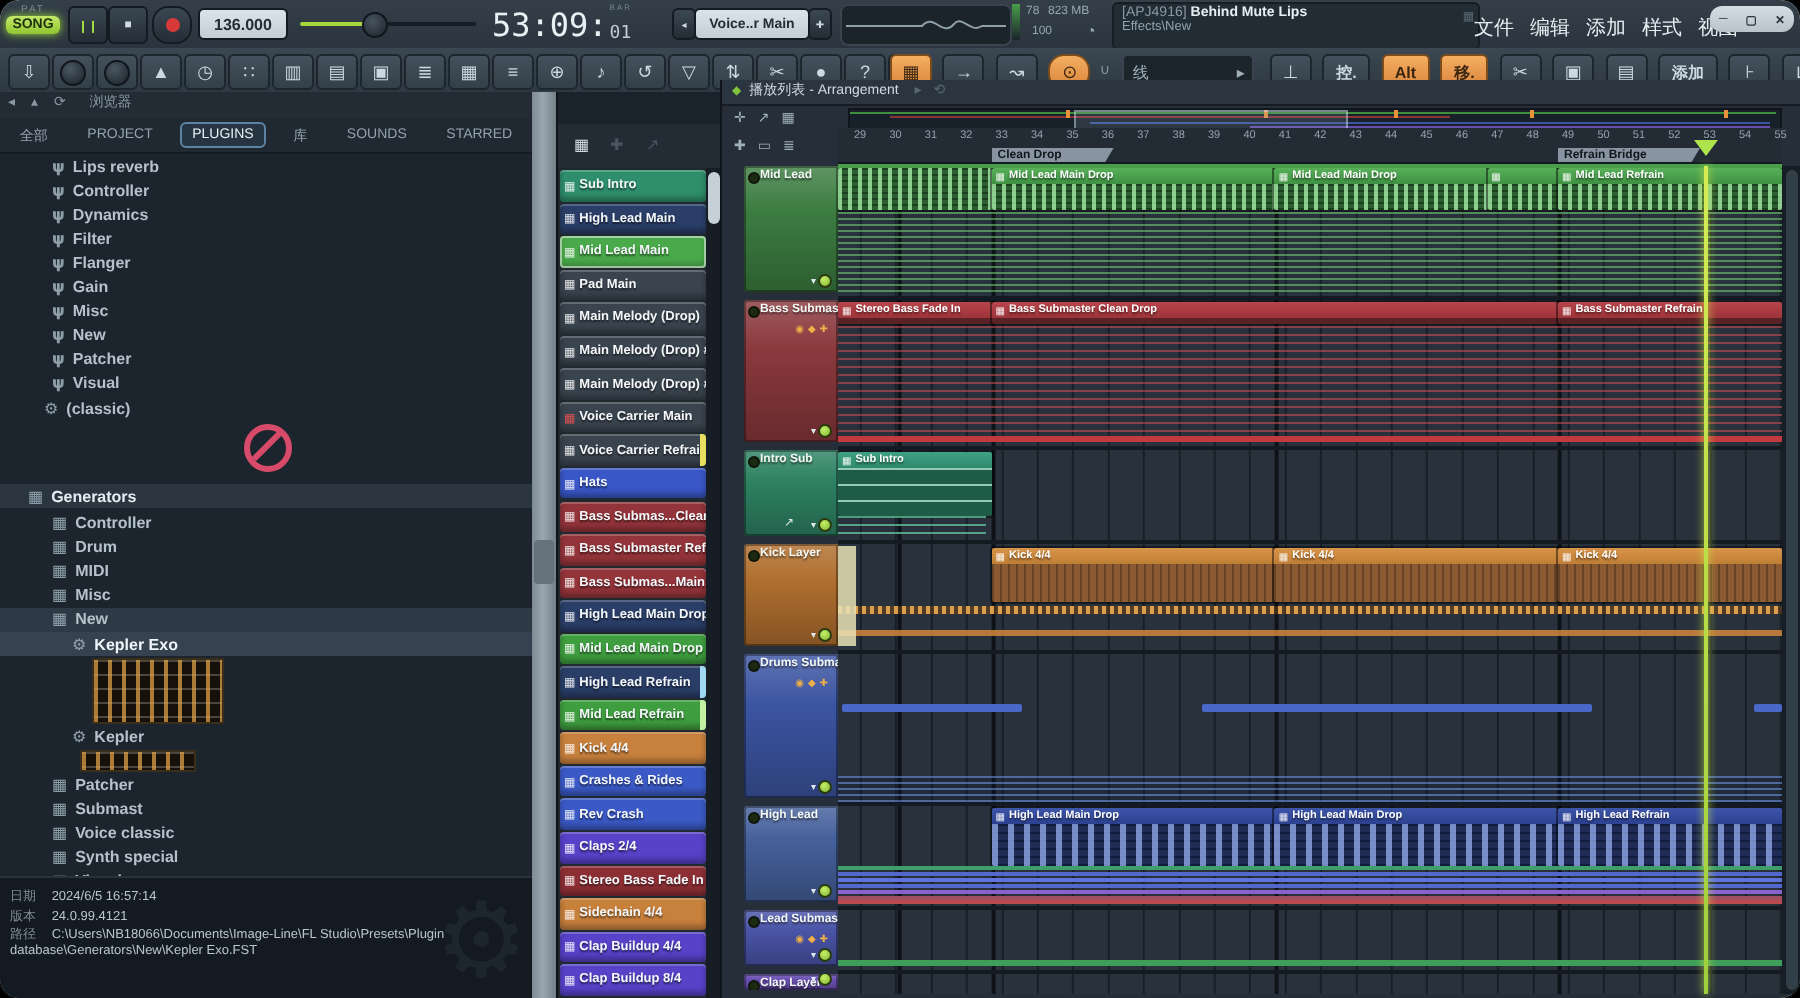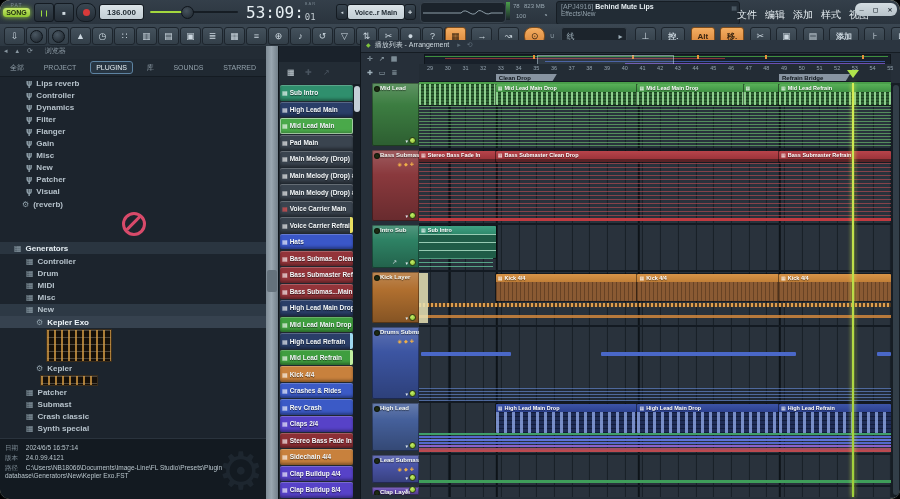--- a/index.html
+++ b/index.html
@@ -284,21 +284,21 @@
         <div class="tree-row" style="top: 97.8px; padding-left: 26px;">
           <span class="ticon">ψ</span>
           <span>Patcher</span>
         </div>
         <div class="tree-row" style="top: 109.9px; padding-left: 26px;">
           <span class="ticon">ψ</span>
           <span>Visual</span>
         </div>
         <div class="tree-row" style="top: 122px; padding-left: 22px;">
           <span class="ticon">⚙</span>
-          <span>(reverb)</span>
+          <span>(classic)</span>
         </div>
         <div class="noentry" style="left: 122px; top: 136px;">
           <div></div>
         </div>
         <div class="tree-row hdr" style="top: 166px; padding-left: 14px;">
           <span class="ticon">▦</span>
           <span>Generators</span>
         </div>
         <div class="tree-row" style="top: 179.5px; padding-left: 26px;">
           <span class="ticon">▦</span>
@@ -333,21 +333,21 @@
         <div class="tree-row" style="top: 310px; padding-left: 26px;">
           <span class="ticon">▦</span>
           <span>Patcher</span>
         </div>
         <div class="tree-row" style="top: 322.1px; padding-left: 26px;">
           <span class="ticon">▦</span>
           <span>Submast</span>
         </div>
         <div class="tree-row" style="top: 334.2px; padding-left: 26px;">
           <span class="ticon">▦</span>
-          <span>Crash classic</span>
+          <span>Voice classic</span>
         </div>
         <div class="tree-row" style="top: 346.3px; padding-left: 26px;">
           <span class="ticon">▦</span>
           <span>Synth special</span>
         </div>
         <div class="tree-row" style="top: 358.4px; padding-left: 26px;">
           <span class="ticon">▦</span>
           <span>Visual</span>
         </div>
       </div>

